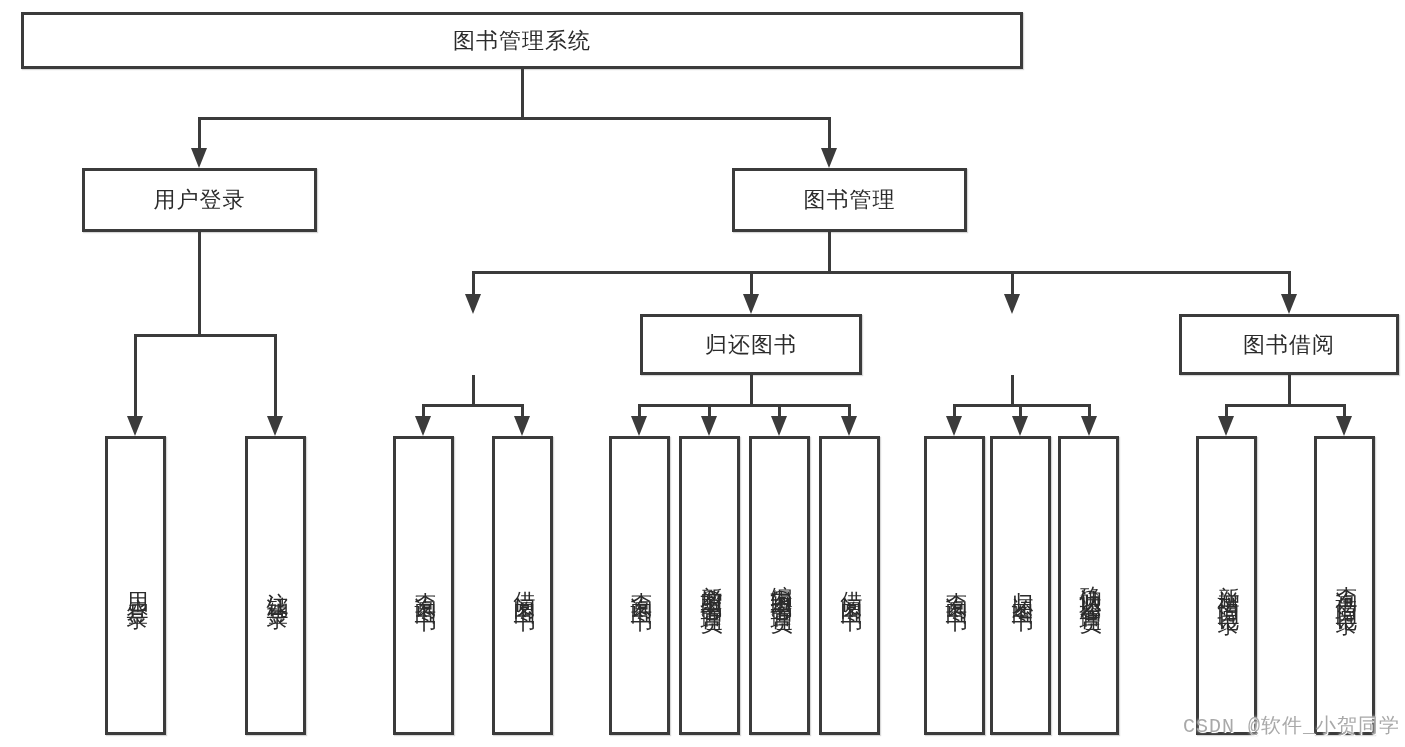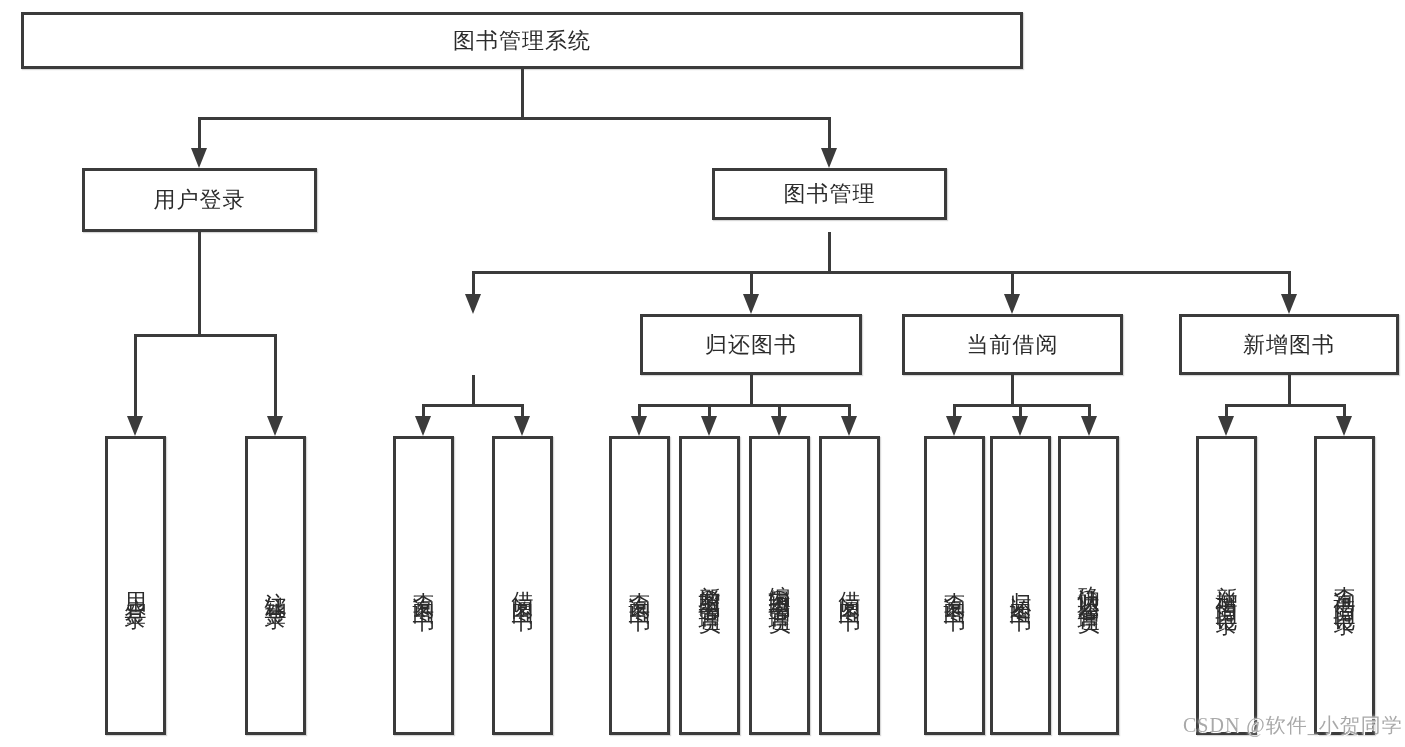--- a/index.html
+++ b/index.html
@@ -1,20 +1,20 @@
 <!DOCTYPE html>
 <html><head>
 <meta charset="utf-8">
 <style>
   html,body { margin:0; padding:0; background:#ffffff; }
   .stage {
     position:relative;
     width:1405px; height:747px;
     background:#ffffff;
-    font-family:Liberation Serif, serif;
+    font-family:Liberation Mono, monospace;
     overflow:hidden;
   }
   .box {
     position:absolute;
     background:#ffffff;
     border:3px solid #3b3b3b;
     box-sizing:border-box;
     display:flex; align-items:center; justify-content:center;
     box-shadow:1px 1px 1px rgba(100,100,100,0.25);
   }
@@ -55,21 +55,21 @@
   <div class="vline" style="left:521px;top:69px;height:49px"></div>
   <div class="hline" style="left:198px;top:117px;width:633px"></div>
   <div class="vline" style="left:198px;top:117px;height:33px"></div>
   <div class="arrow" style="left:191px;top:148px"></div>
   <div class="vline" style="left:828px;top:117px;height:33px"></div>
   <div class="arrow" style="left:821px;top:148px"></div>
 
   <div class="box" style="left:82px;top:168px;width:235px;height:64px">
     <span class="hlabel">用户登录</span>
   </div>
-  <div class="box" style="left:712px;top:168px;width:235px;height:52px">
+  <div class="box" style="left:732px;top:168px;width:235px;height:64px">
     <span class="hlabel">图书管理</span>
   </div>
 
   <div class="vline" style="left:198px;top:232px;height:104px"></div>
   <div class="hline" style="left:134px;top:334px;width:143px"></div>
   <div class="vline" style="left:134px;top:334px;height:84px"></div>
   <div class="arrow" style="left:127px;top:416px"></div>
   <div class="vline" style="left:274px;top:334px;height:84px"></div>
   <div class="arrow" style="left:267px;top:416px"></div>
 
@@ -80,25 +80,22 @@
   <div class="vline" style="left:750px;top:271px;height:25px"></div>
   <div class="arrow" style="left:743px;top:294px"></div>
   <div class="vline" style="left:1011px;top:271px;height:25px"></div>
   <div class="arrow" style="left:1004px;top:294px"></div>
   <div class="vline" style="left:1288px;top:271px;height:25px"></div>
   <div class="arrow" style="left:1281px;top:294px"></div>
 
   <div class="box" style="left:640px;top:314px;width:222px;height:61px">
     <span class="hlabel">归还图书</span>
   </div>
-  <div class="box" style="left:902px;top:314px;width:221px;height:61px">
-    <span class="hlabel">当前借阅</span>
-  </div>
   <div class="box" style="left:1179px;top:314px;width:220px;height:61px">
-    <span class="hlabel">新增图书</span>
+    <span class="hlabel">图书借阅</span>
   </div>
 
   <div class="vline" style="left:472px;top:375px;height:31px"></div>
   <div class="hline" style="left:422px;top:404px;width:102px"></div>
   <div class="vline" style="left:422px;top:404px;height:14px"></div>
   <div class="arrow" style="left:415px;top:416px"></div>
   <div class="vline" style="left:521px;top:404px;height:14px"></div>
   <div class="arrow" style="left:514px;top:416px"></div>
 
   <div class="vline" style="left:750px;top:375px;height:31px"></div>

